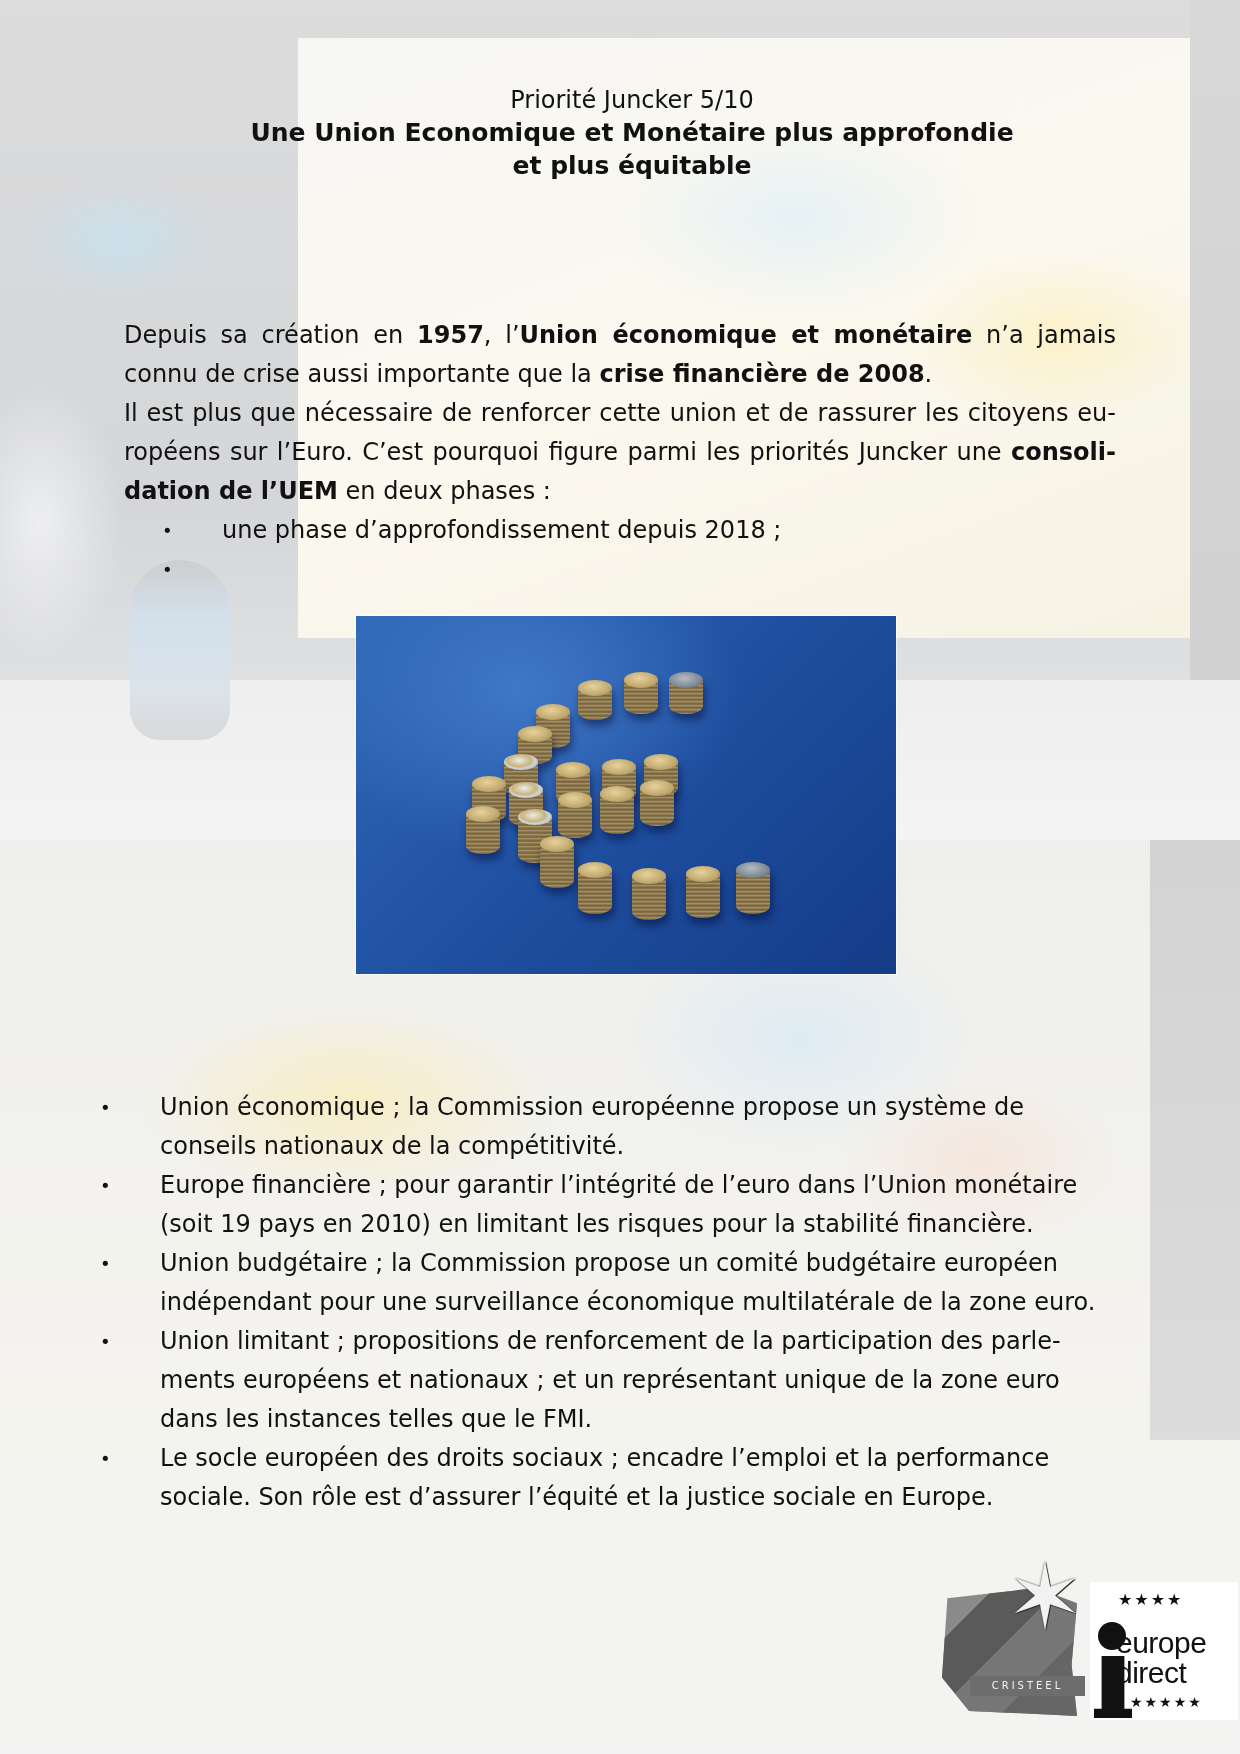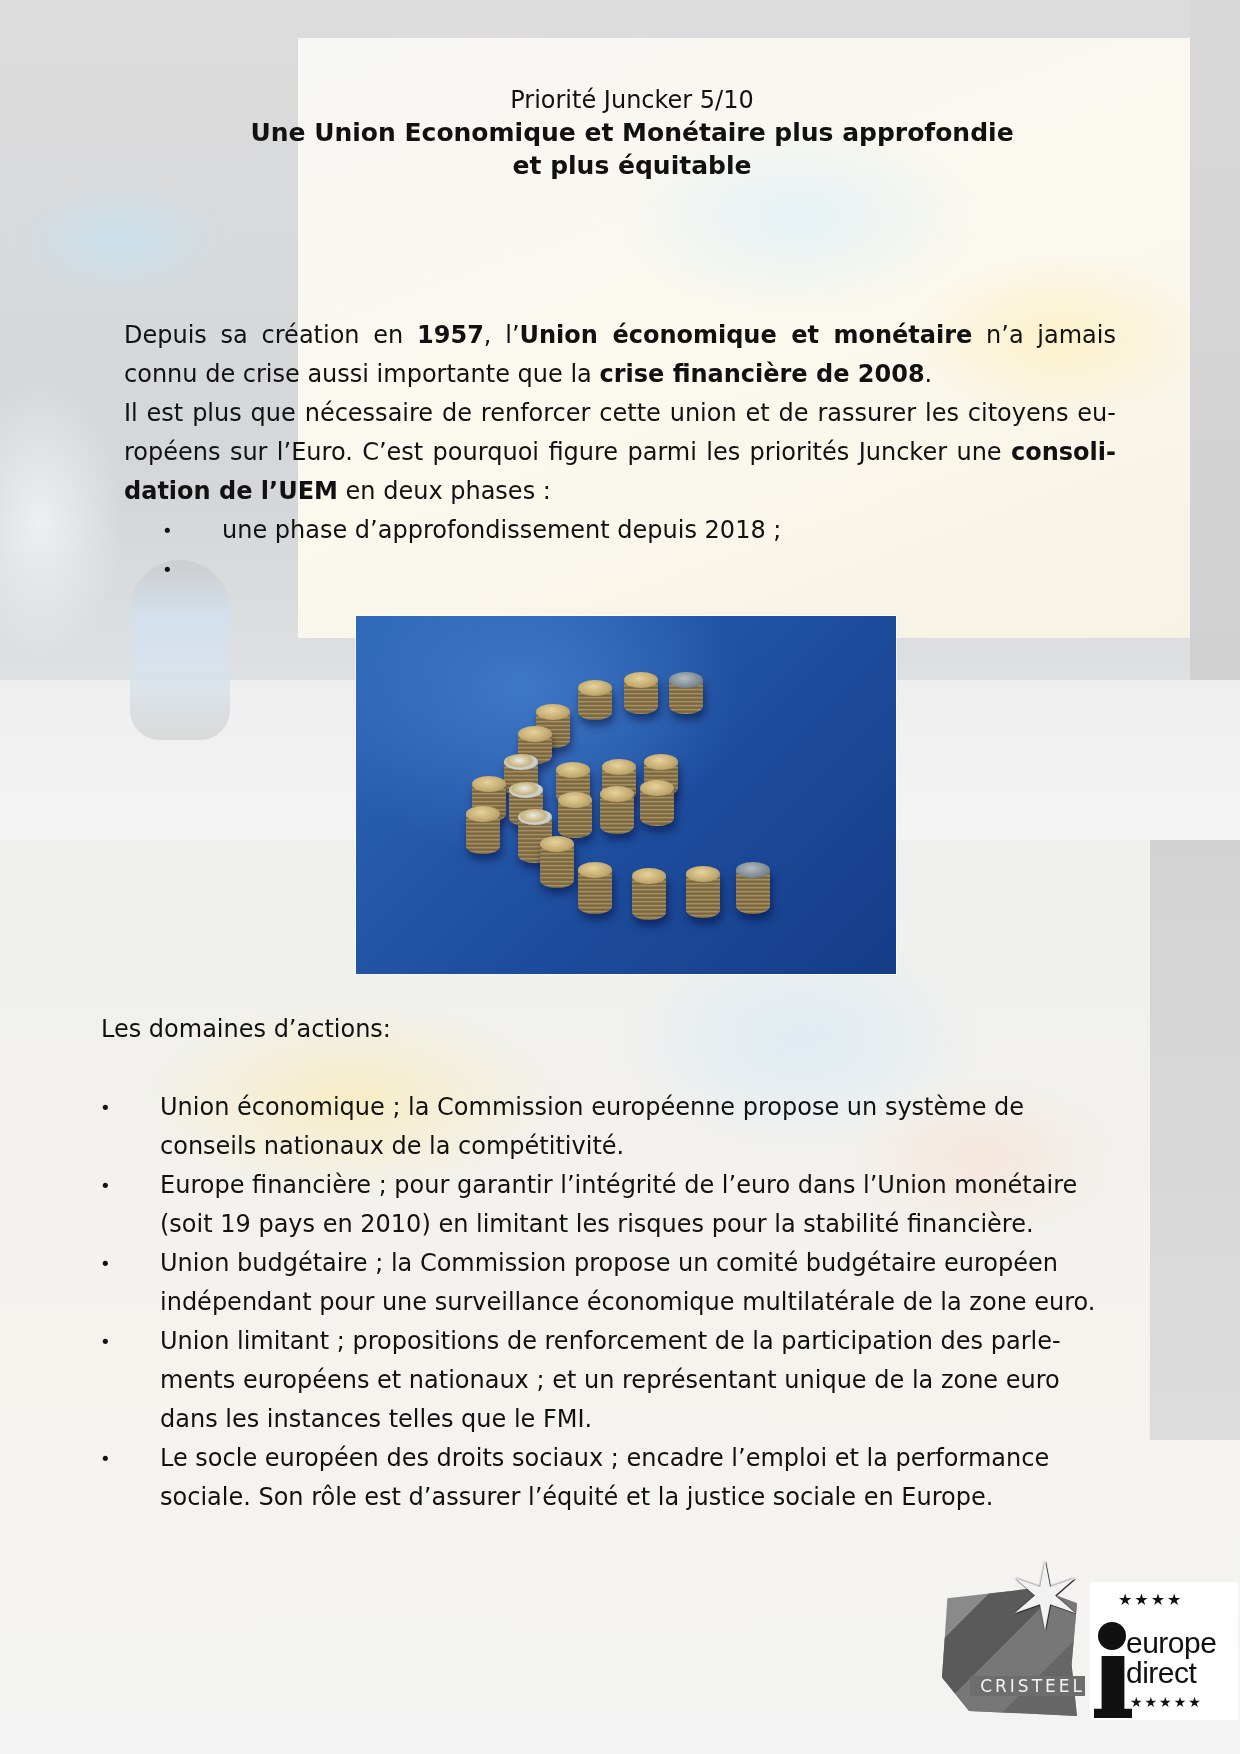--- a/index.html
+++ b/index.html
@@ -110,35 +110,35 @@
       #8a8a8a;
     clip-path: polygon(4% 8%, 70% 0%, 100% 12%, 96% 60%, 100% 100%, 20% 96%, 0% 70%);
   }
   .cristeel-star {
     position: absolute; left: 70px; top: 0px; width: 90px; height: 100px;
     font-size: 92px; line-height: 100px; color: #f2f2f2; text-align: center;
     text-shadow: 0 0 2px #222, 1px 1px 0 #333;
   }
   .cristeel-label {
     position: absolute; left: 40px; top: 128px; width: 115px; height: 20px;
-    background: #6d6d6d; color: #f4f4f4; font-size: 17px; letter-spacing: 3px;
-    line-height: 20px; text-align: right;
+    background: #6d6d6d; color: #f4f4f4; font-size: 10px; letter-spacing: 3px;
+    line-height: 20px; text-align: center;
   }
   .europe-direct {
     position: absolute; left: 160px; top: 34px; width: 148px; height: 138px; background: #fff;
   }
   .ed-i-dot {
     position: absolute; left: 8px; top: 40px; width: 28px; height: 28px; border-radius: 50%; background: #111;
   }
   .ed-i-stem {
     position: absolute; left: 4px; top: 74px; width: 38px; height: 62px; background: #111;
     clip-path: polygon(20% 0%, 80% 0%, 80% 85%, 100% 85%, 100% 100%, 0% 100%, 0% 85%, 20% 85%);
   }
   .ed-text {
-    position: absolute; left: 36px; top: 46px; font-family: "Liberation Sans", sans-serif;
+    position: absolute; left: 26px; top: 46px; font-family: "Liberation Sans", sans-serif;
     font-size: 30px; line-height: 30px; color: #111; letter-spacing: -0.5px;
   }
   .ed-stars-top { position: absolute; left: 28px; top: 8px; font-size: 16px; color: #111; letter-spacing: 2px; }
   .ed-stars-bottom { position: absolute; left: 40px; top: 112px; font-size: 14px; color: #111; letter-spacing: 2px; }
 </style>
 </head>
 <body>
 
 <div class="bg">
   <div class="wall-top"></div>
@@ -187,21 +187,20 @@
     <div class="coin" style="left:244px;top:172px;height:46px;"></div>
     <div class="coin" style="left:284px;top:166px;height:44px;"></div>
 
     <div class="coin" style="left:184px;top:222px;height:50px;"></div>
     <div class="coin" style="left:222px;top:248px;height:50px;"></div>
     <div class="coin" style="left:276px;top:254px;height:50px;"></div>
     <div class="coin" style="left:330px;top:252px;height:50px;"></div>
     <div class="coin dark" style="left:380px;top:248px;height:50px;"></div>
   </div>
 
-  <div class="section-label">Les domaines d’actions:</div>
 
   <ul class="actions">
     <li><span class="dot">•</span><b>Union économique</b><span> ; la Commission européenne propose un système de conseils nationaux de la compétitivité.</span></li>
     <li><span class="dot">•</span><b>Europe financière</b><span> ; pour garantir l’intégrité de l’euro dans l’Union monétaire (soit 19 pays en 2010) en limitant les risques pour la stabilité financière.</span></li>
     <li><span class="dot">•</span><b>Union budgétaire</b><span> ; la Commission propose un comité budgétaire européen indépendant pour une surveillance économique multilatérale de la zone euro.</span></li>
     <li><span class="dot">•</span><b>Union limitant</b><span> ; propositions de renforcement de la participation des parle­ments européens et nationaux ; et un représentant unique de la zone euro dans les instances telles que le FMI.</span></li>
     <li><span class="dot">•</span><b>Le socle européen des droits sociaux</b><span> ; encadre l’emploi et la performance sociale. Son rôle est d’assurer l’équité et la justice sociale en Europe.</span></li>
   </ul>
 
   <div class="logos">

